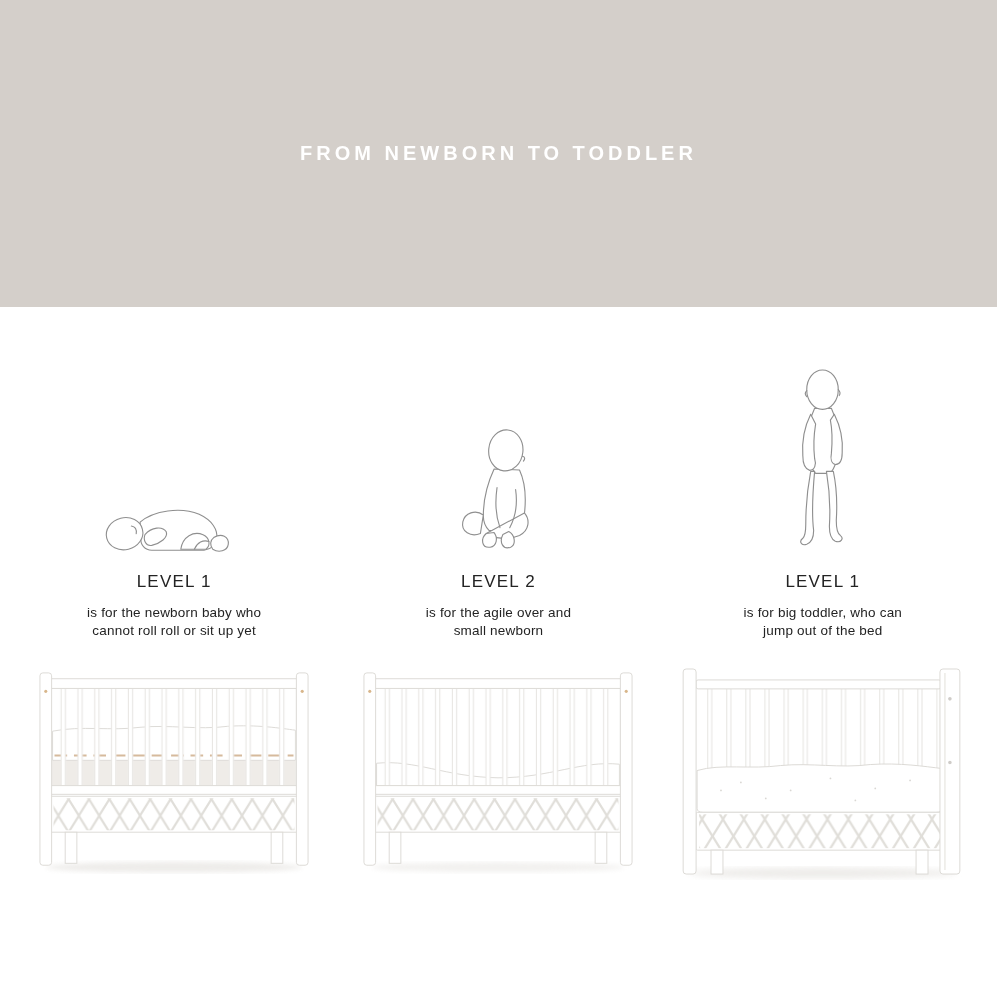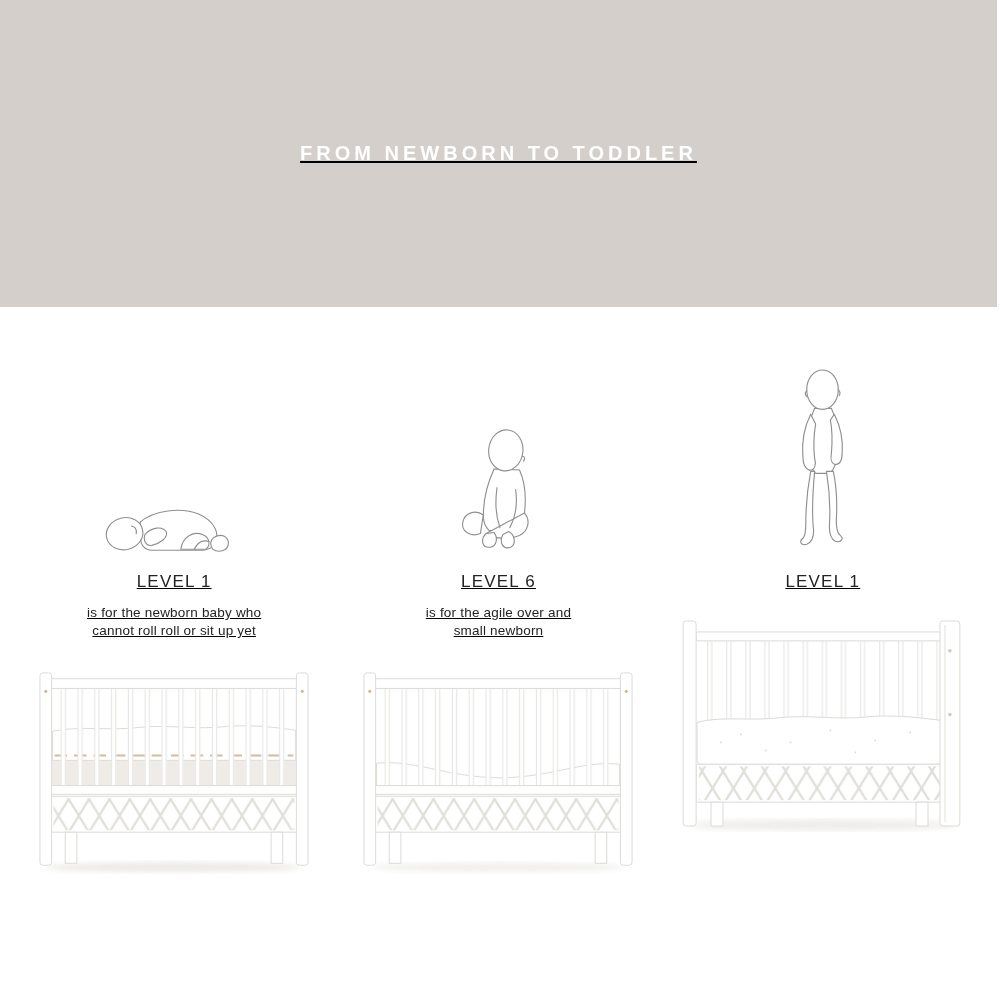--- a/index.html
+++ b/index.html
@@ -9,21 +9,21 @@
     --figure-line:#8f8f8f;
     --crib-line:#dcdad6;
     --crib-line-soft:#e6e4e0;
     --interior-shade:#efece8;
     --mattress-accent:#c8a37b;
     --shadow-color:#e9e7e4;
   }
   html,body{margin:0;padding:0;}
   .canvas{
     width:997px;height:1000px;background:#ffffff;position:relative;
-    font-family:"Liberation Sans", sans-serif;overflow:hidden;text-decoration:underline;
+    font-family:"Liberation Sans", sans-serif;overflow:hidden;
   }
   .header-band{
     height:307px;background:var(--header-bg);
     display:flex;align-items:center;justify-content:center;
   }
   .title{
     color:var(--title-color);font-size:20px;font-weight:bold;
     letter-spacing:4px;text-align:center;
   }
   .main{display:flex;padding:0 12px;}
@@ -120,21 +120,21 @@
             <path d="M78 32 q4 1 1 5"></path>
             <path class="solid" d="M38 92 C30 86 19 90 17 99 C15 109 25 115 35 111 Z"></path>
             <path class="solid" d="M80 90 C86 97 85 108 75 113 C63 118 48 116 41 111 Z"></path>
             <path class="solid" d="M41 111 C35 116 36 126 45 125 C52 124 53 115 49 110 Z"></path>
             <path class="solid" d="M58 112 C54 120 58 128 66 125 C72 122 70 112 64 109 Z"></path>
             <path d="M52 64 C50 78 51 94 55 105"></path>
             <path d="M71 66 C73 80 71 94 65 105"></path>
           </g>
         </svg>
       </div>
-      <div class="level-heading">LEVEL 6</div>
+      <div class="level-heading">LEVEL 2</div>
       <div class="description">
         <div>is for the agile over and</div>
         <div>small newborn</div>
       </div>
       <div class="crib-box">
         <svg width="272" height="209" viewBox="0 0 280 215">
           <defs>
             <pattern id="c2-slats" width="17.3" height="4" patternUnits="userSpaceOnUse">
               <rect x="6" y="0" width="5.4" height="4" fill="#ffffff"></rect>
               <rect x="6" y="0" width="0.9" height="4" fill="#e3e1dd"></rect>
@@ -173,20 +173,24 @@
             <path d="M19 24 q-3 3 0 6"></path>
             <path d="M51 23 q3 3 1 6"></path>
             <path class="solid" d="M23 48 C17 60 14 76 15 90 C15 99 18 104 22 105 C27 105 29 99 27 93 C26 84 26 70 28 58 Z"></path>
             <path class="solid" d="M47 48 C53 60 56 74 55 87 C55 95 52 99 48 99 C44 98 43 93 44 88 C45 77 45 64 43 54 Z"></path>
             <path class="solid" d="M27 106 C25 128 24 150 26 166 C26 174 24 178 19 180 C13 182 11 177 15 174 C17 172 18 167 18 160 C18 142 20 122 23 106 Z"></path>
             <path class="solid" d="M39 106 C42 124 43 146 42 162 C42 170 44 175 48 177 C54 179 57 174 53 171 C50 169 49 164 49 156 C50 140 49 120 46 106 Z"></path>
           </g>
         </svg>
       </div>
       <div class="level-heading">LEVEL 1</div>
+      <div class="description">
+        <div>is for big toddler, who can</div>
+        <div>jump out of the bed</div>
+      </div>
       <div class="crib-box">
         <svg width="284" height="214" viewBox="0 0 285 215">
           <defs>
             <pattern id="c3-slats" width="19.2" height="4" patternUnits="userSpaceOnUse">
               <rect x="7" y="0" width="5" height="4" fill="#ffffff"></rect>
               <rect x="7" y="0" width="0.9" height="4" fill="#e3e1dd"></rect>
               <rect x="11.1" y="0" width="0.9" height="4" fill="#e3e1dd"></rect>
             </pattern>
             <pattern id="c3-harle" width="21" height="34" patternUnits="userSpaceOnUse">
               <path d="M10.5 0 L21 17 L10.5 34 L0 17 Z" fill="none" stroke="#e0ded9" stroke-width="2.3"></path>

